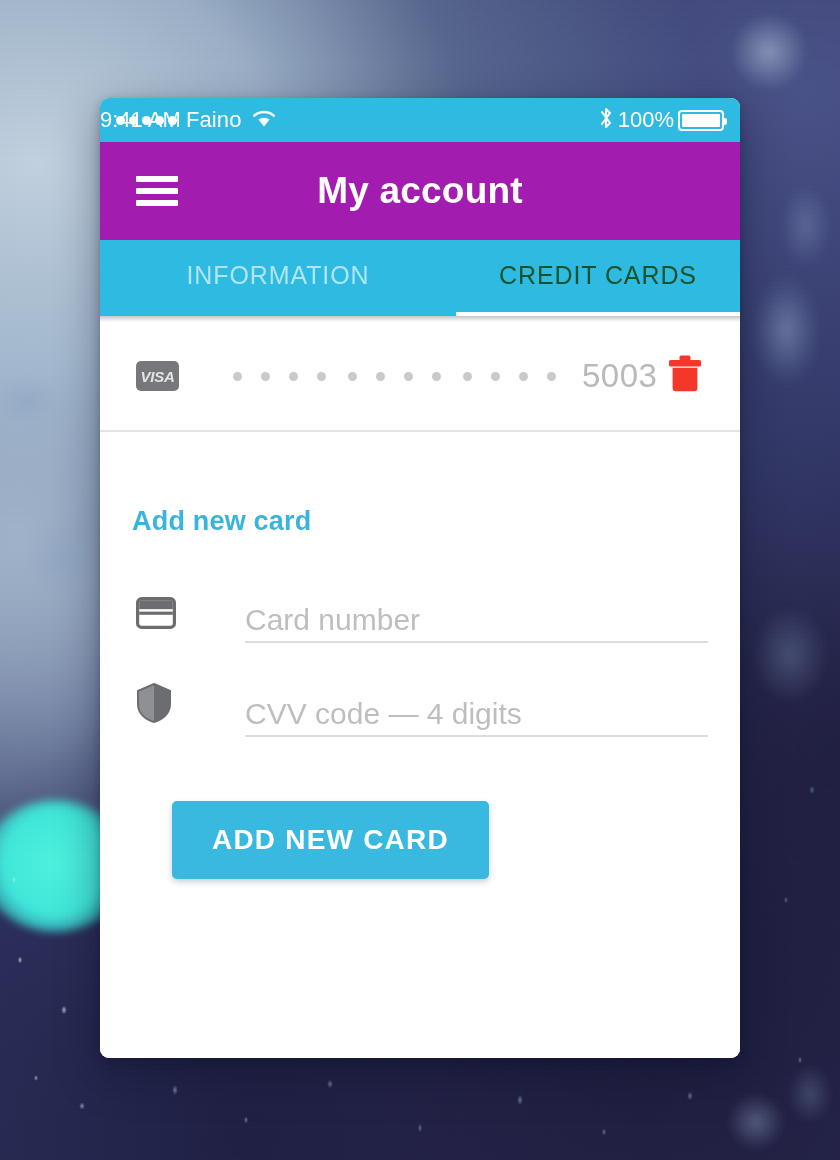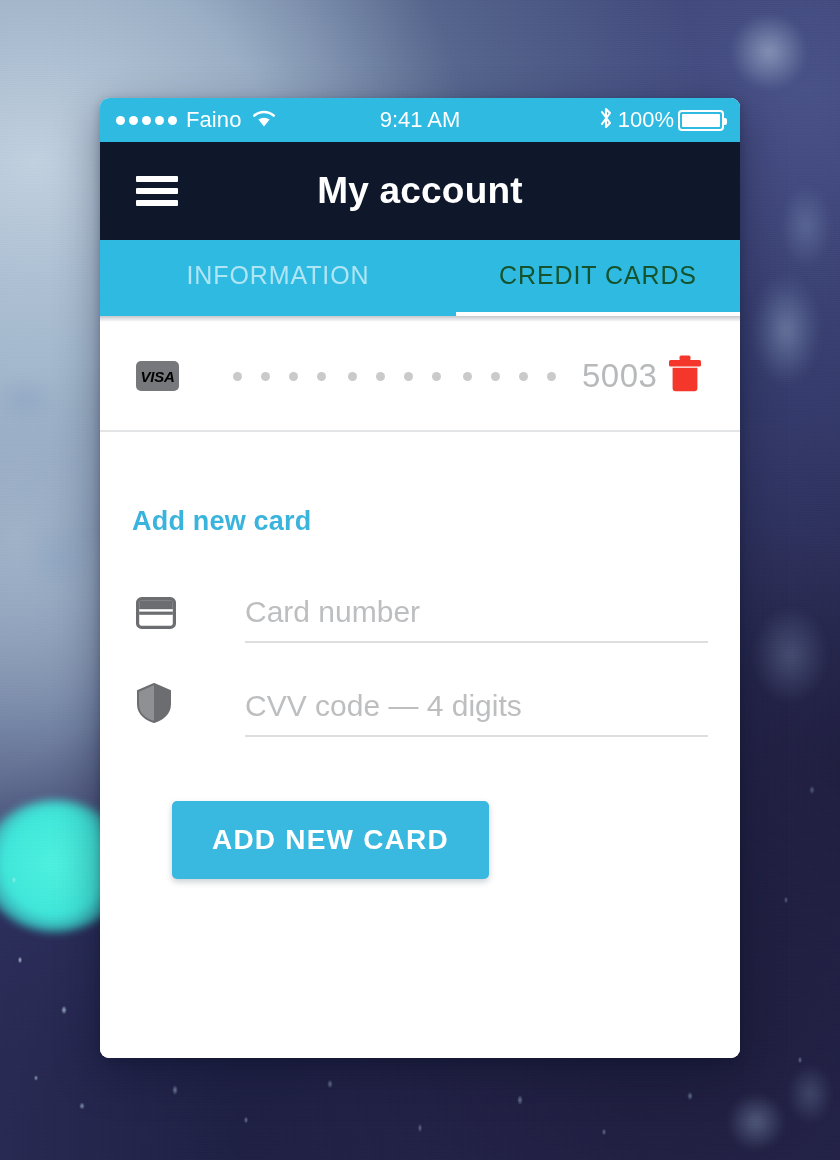--- a/index.html
+++ b/index.html
@@ -121,21 +121,20 @@
   .signal-dots { display: flex; gap: 4px; align-items: center; }
   .signal-dots i {
     width: 9px; height: 9px; border-radius: 50%;
     background: #ffffff; display: block;
   }
   .carrier { font-size: 22px; letter-spacing: 0.1px; }
   .wifi-ico { display: block; }
   .sb-center {
     position: absolute;
     left: 0; right: 0;
-    text-align: center;
     font-size: 22px;
     pointer-events: none;
   }
   .sb-right {
     margin-left: auto;
     display: flex;
     align-items: center;
     gap: 4px;
     position: relative;
     z-index: 2;
@@ -160,21 +159,21 @@
   .battery i {
     position: absolute;
     inset: 2px;
     background: #ffffff;
     border-radius: 1px;
     display: block;
   }
 
   
   .appbar {
-    background: #0f172a;
+    background: #a21caf;
     height: 98px;
     flex: none;
     display: flex;
     align-items: center;
     position: relative;
   }
   .menu-btn {
     position: absolute;
     left: 36px;
     top: 50%;
@@ -247,21 +246,21 @@
   .visa-badge {
     width: 43px; height: 30px;
     background: #77787b;
     border-radius: 5px;
     display: flex;
     align-items: center;
     justify-content: center;
     flex: none;
   }
   .visa-badge span {
-    color: #000000;
+    color: #e5e5e5;
     font-size: 15px;
     font-weight: bold;
     font-style: italic;
     letter-spacing: -0.2px;
   }
   .masked {
     margin-left: 54px;
     display: flex;
     align-items: center;
     gap: 22px;
@@ -316,21 +315,21 @@
   .field-body {
     flex: 1;
     margin-left: 65px;
     display: flex;
     align-items: flex-end;
   }
   .underline { border-bottom: 2px solid #dededf; }
   .placeholder {
     color: #bdbec0;
     font-size: 30px;
-    padding-bottom: 12px;
+    padding-bottom: 4px;
     white-space: nowrap;
   }
   .fill { flex: 1; }
 
   .select-wrap {
     display: flex;
     align-items: flex-end;
     cursor: pointer;
   }
   .caret {

